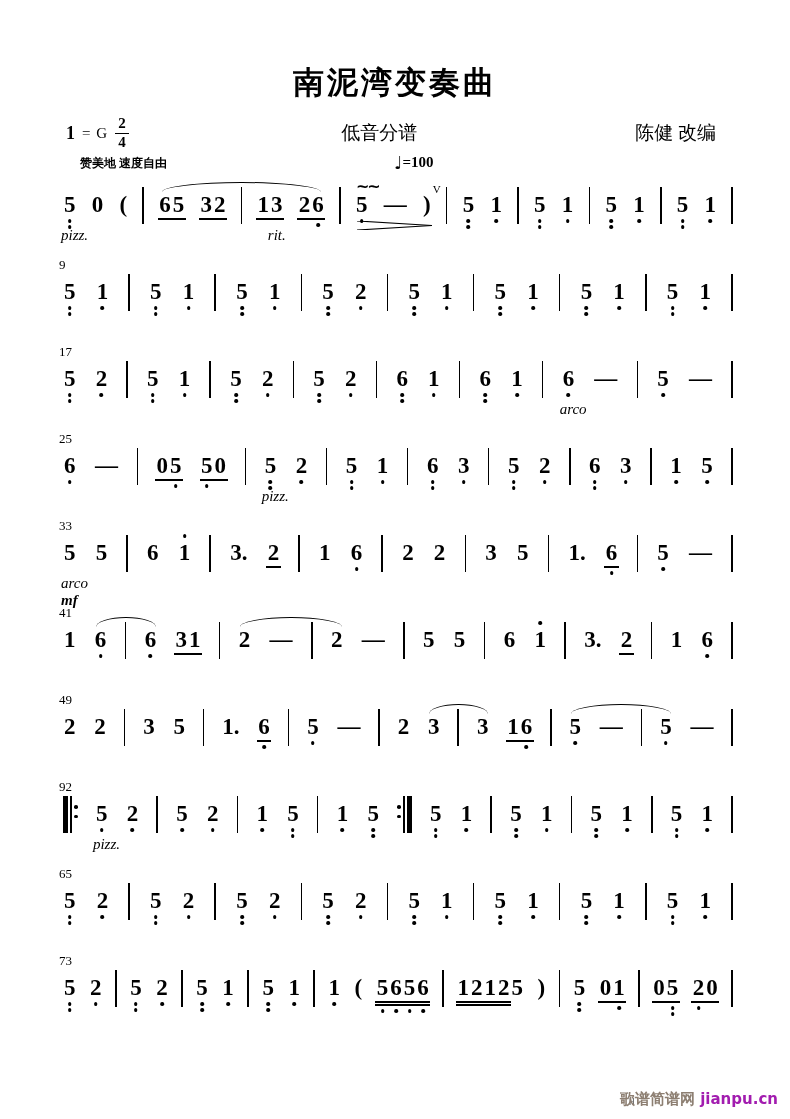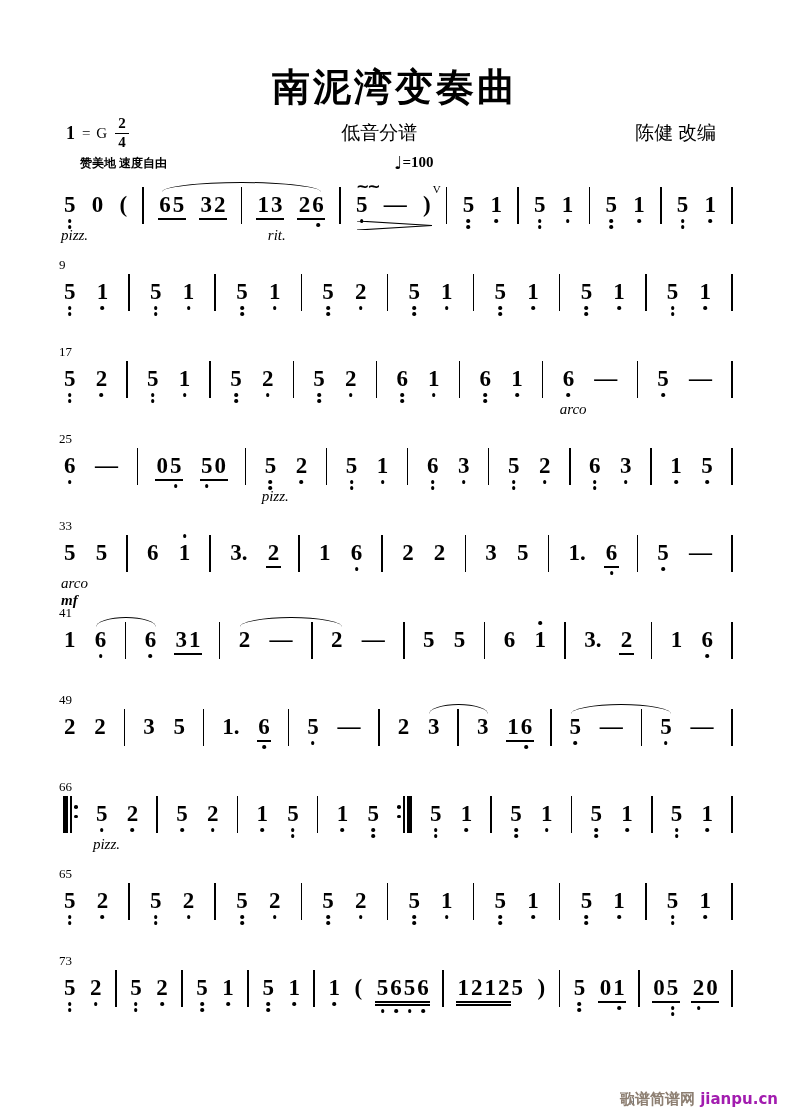--- a/index.html
+++ b/index.html
@@ -1,21 +1,21 @@
 <!DOCTYPE html>
 <html><head>
 <meta charset="utf-8">
 <style>
   * { margin:0; padding:0; box-sizing:border-box; }
   html,body { width:790px; height:1119px; background:#fff; }
   body { font-family:"Liberation Serif", serif; color:#000; position:relative; overflow:hidden; }
   .sheet { position:absolute; inset:0; }
 
   .title { position:absolute; top:62px; left:0; width:100%; text-align:center;
-           font-size:38px; font-weight:700; letter-spacing:3px; }
+           font-size:31px; font-weight:700; letter-spacing:3px; }
   .keysig { position:absolute; top:116px; left:66px; font-size:18px; font-weight:700;
             display:flex; align-items:center; gap:7px; }
   .keysig .eq { font-weight:400; font-size:15px; letter-spacing:1px; }
   .frac { display:inline-flex; flex-direction:column; align-items:center;
           font-size:15px; font-weight:700; line-height:1.05; }
   .frac .fbar { width:14px; height:1.6px; background:#000; margin:1px 0; }
   .part { position:absolute; top:120px; left:0; width:96%; text-align:center; font-size:19px;font-family:Liberation Serif, serif; }
   .arranger { position:absolute; top:120px; right:74px; font-size:19px; }
   .expression { position:absolute; top:155px; left:80px; font-size:12px; font-weight:700; }
   .tempo { position:absolute; top:152px; left:394px; font-size:15px; font-weight:700;
@@ -694,21 +694,21 @@
               </span></span>
           </span></span>
         <span class="tok note"><span class="chars">
             <span class="ch">—</span>
           </span></span>
         <span class="tok bar-s"></span>
         <div class="arc" style="left: 429.1px; width: 58.8px;"></div>
         <div class="arc" style="left: 571.1px; width: 99.8px;"></div>
       </div>
       <div class="music-line">
-        <span class="mnum">66</span>
+        <span class="mnum">92</span>
         <span class="tok bar-rs">
           <span class="thick"></span>
           <span class="thin"></span>
           <span class="rdots">
             <i class="dot"></i>
             <i class="dot"></i>
           </span>
         </span>
         <span class="tok note"><span class="chars">
             <span class="ch">5<span class="db">

